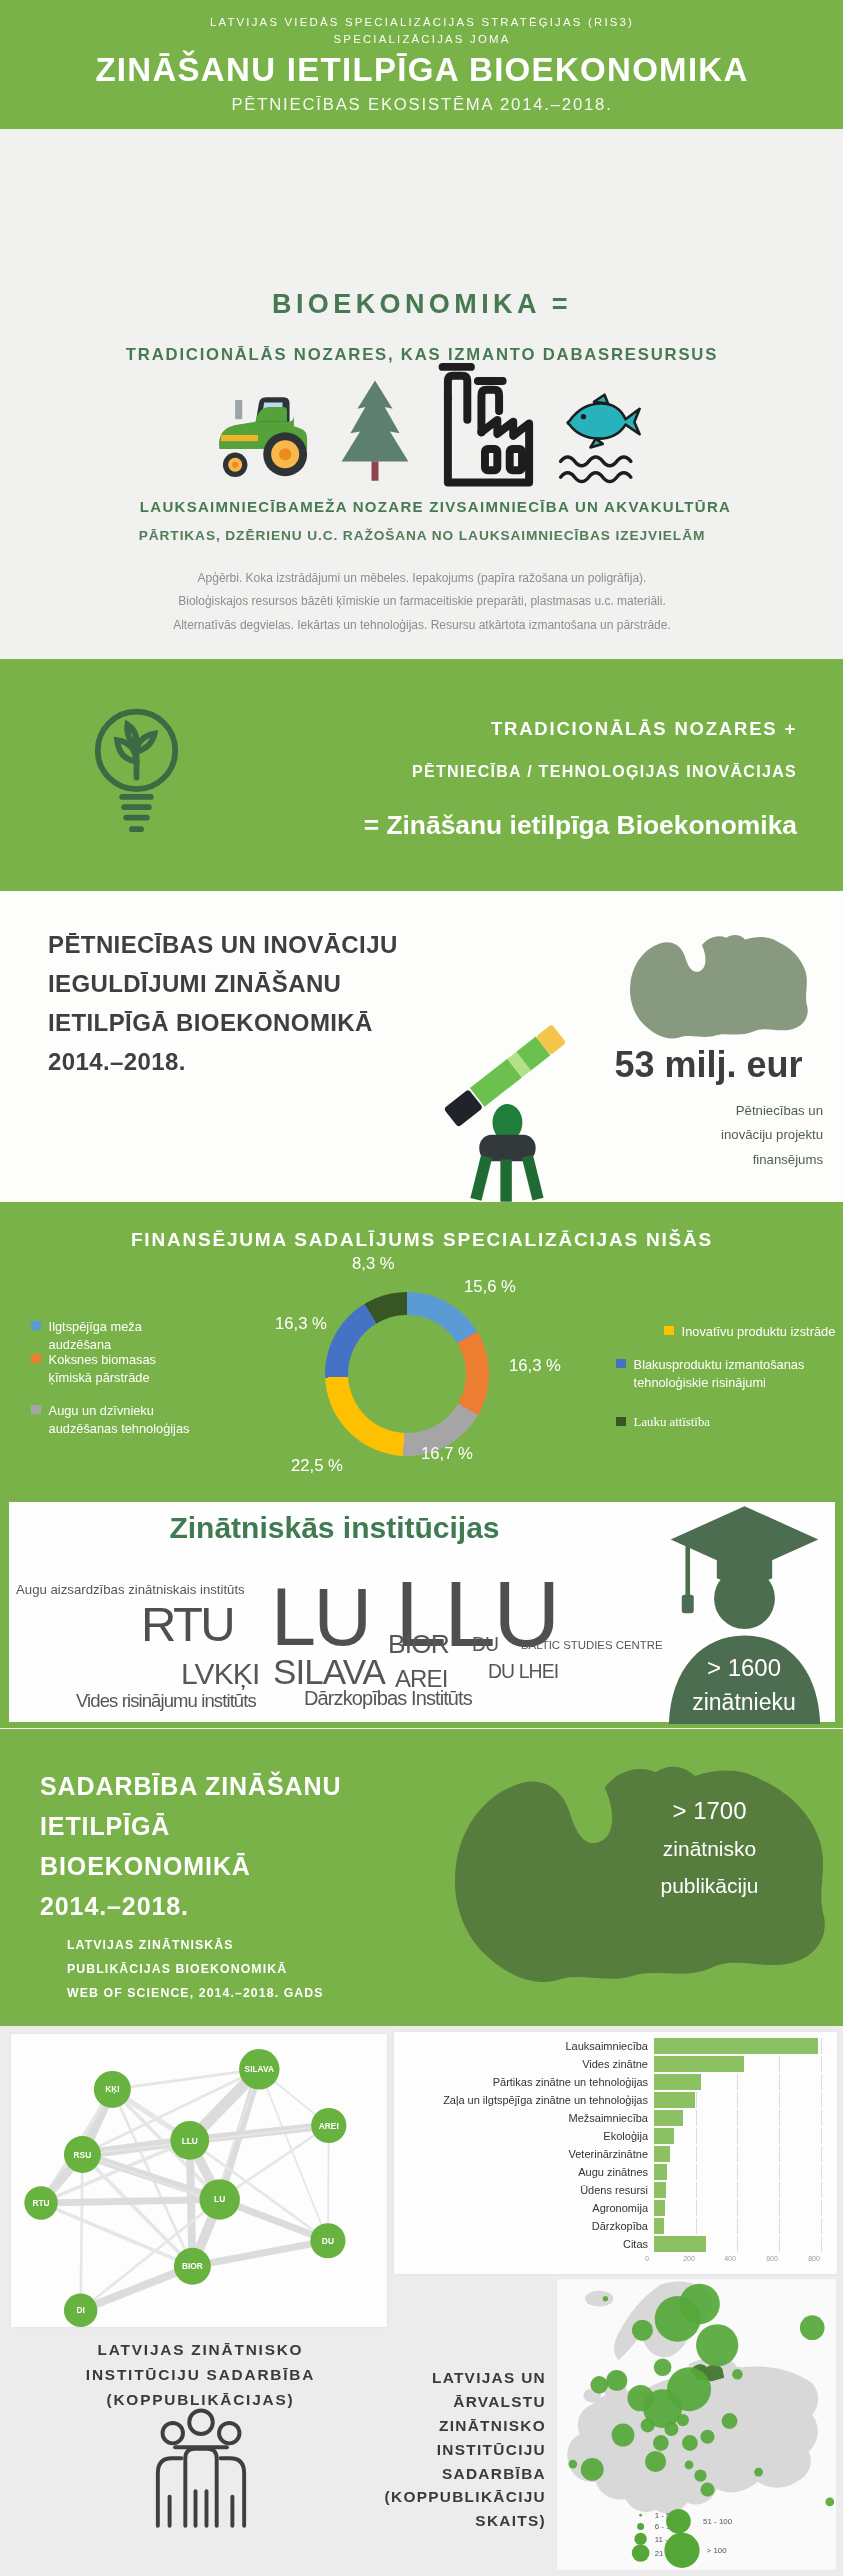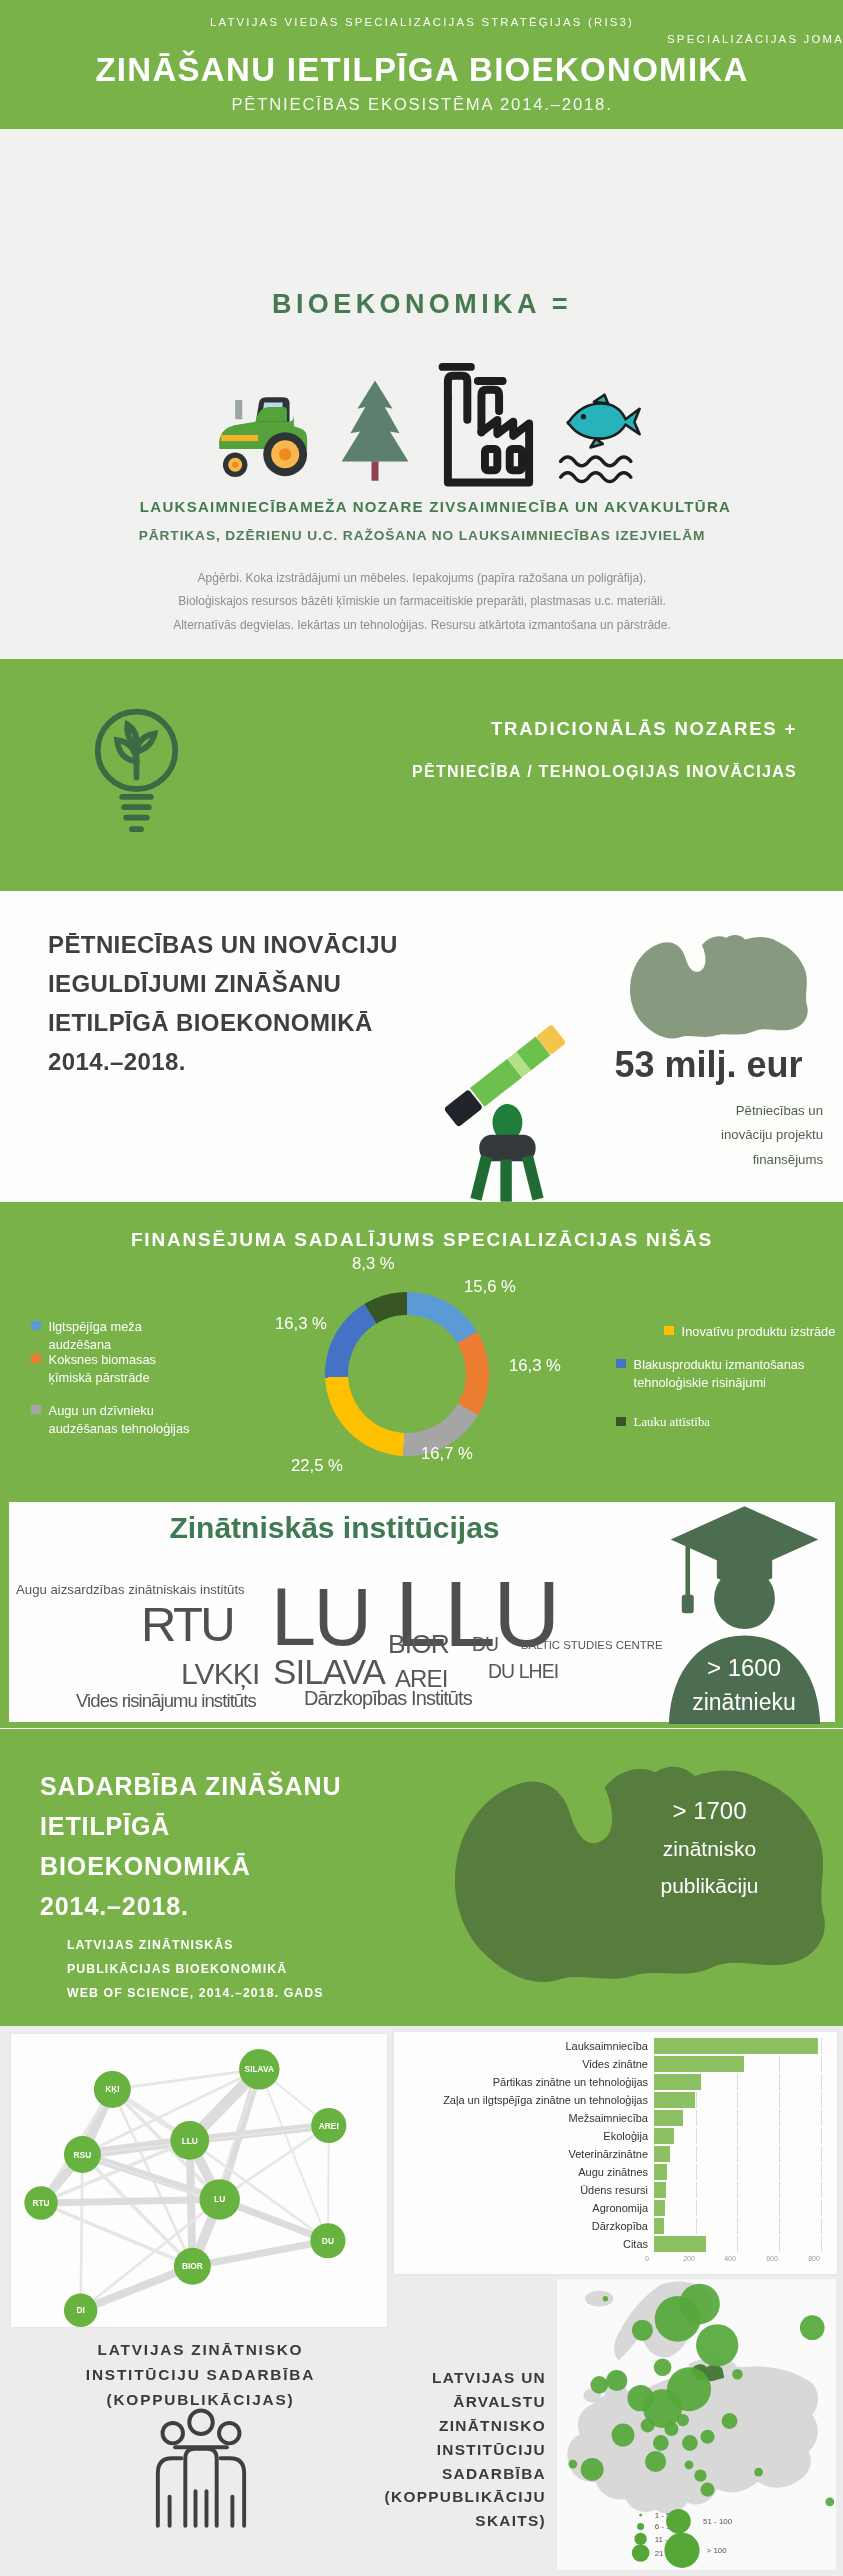--- a/index.html
+++ b/index.html
@@ -52,25 +52,26 @@
   .gridline{position:absolute;top:0;width:0.9px;background:#dcdcdc;}
   .tick{position:absolute;font-size:7px;color:#9a9a9a;transform:translateX(-50%);}
 </style>
 </head>
 <body>
 
 <div id="page">
 
   <div class="s sec-green" style="left:0;top:0;width:844px;height:129px;"></div>
   <div class="s ctr hdr-small" style="top:16px;">LATVIJAS VIEDĀS SPECIALIZĀCIJAS STRATĒĢIJAS (RIS3)</div>
-  <div class="s ctr hdr-small" style="top:33px;text-align:right;">SPECIALIZĀCIJAS JOMA</div>
+  <div class="s ctr hdr-small" style="top:33px;">SPECIALIZĀCIJAS JOMA</div>
   <div class="s ctr hdr-title" style="top:51px;">ZINĀŠANU IETILPĪGA BIOEKONOMIKA</div>
   <div class="s ctr hdr-sub" style="top:95px;">PĒTNIECĪBAS EKOSISTĒMA 2014.–2018.</div>
 
   <div class="s ctr green-h intro-h" style="top:289px;">BIOEKONOMIKA =</div>
+  <div class="s ctr green-h intro-sub" style="top:345px;">TRADICIONĀLĀS NOZARES, KAS IZMANTO DABASRESURSUS</div>
 
   <svg class="s" style="left:208px;top:384px;" width="114" height="102" viewBox="0 0 130 116">
     <rect x="31" y="18" width="8" height="22" fill="#9aa5a5"></rect>
     <path d="M54,46 L58,22 Q59,15 66,15 H86 Q93,15 93,22 V46 Z" fill="#2e3436"></path>
     <path d="M61,42 L64,21 H85 V42 Z" fill="#bcd9ee"></path>
     <path d="M13,74 Q10,52 30,47 L54,43 H92 Q98,43 98,35 V48 L104,50 Q113,53 113,61 V74 Z" fill="#55a23b"></path>
     <path d="M54,43 H90 V30 Q90,26 86,26 H70 Q58,26 54,43 Z" fill="#55a23b"></path>
     <rect x="15" y="58" width="42" height="7" fill="#f0b429"></rect>
     <circle cx="88" cy="80" r="25" fill="#2e3436"></circle>
     <circle cx="88" cy="80" r="16" fill="#f8b84e"></circle>
@@ -125,20 +126,21 @@
       <path d="M75,72 Q58,58 61,38 Q77,48 75,72 Z"></path>
       <path d="M75,80 Q98,74 103,52 Q78,56 75,80 Z"></path>
       <path d="M53,150 H97"></path>
       <path d="M56,166 H94"></path>
       <path d="M59,182 H91"></path>
       <path d="M68,200 H82"></path>
     </g>
   </svg>
   <div class="s eq-txt" style="left:352px;top:718px;width:445px;font-size:18.5px;letter-spacing:1.8px;">TRADICIONĀLĀS NOZARES +</div>
   <div class="s eq-txt" style="left:352px;top:763px;width:445px;font-size:16px;letter-spacing:1.3px;">PĒTNIECĪBA / TEHNOLOĢIJAS INOVĀCIJAS</div>
+  <div class="s eq-txt" style="left:291px;top:810px;width:506px;font-size:26.4px;">= Zināšanu ietilpīga Bioekonomika</div>
 
   <div class="s" style="left:0;top:891px;width:844px;height:311px;background:#fdfdfc;"></div>
   <div class="s inv-title pre" style="left:48px;top:925px;">PĒTNIECĪBAS UN INOVĀCIJU
 IEGULDĪJUMI ZINĀŠANU
 IETILPĪGĀ BIOEKONOMIKĀ
 2014.–2018.</div>
 
   <svg class="s" style="left:430px;top:992px;" width="154" height="210" viewBox="0 0 175 238">
     <g transform="rotate(-38 88 92)">
       <rect x="6" y="79" width="36" height="27" rx="4" fill="#20242a"></rect>

